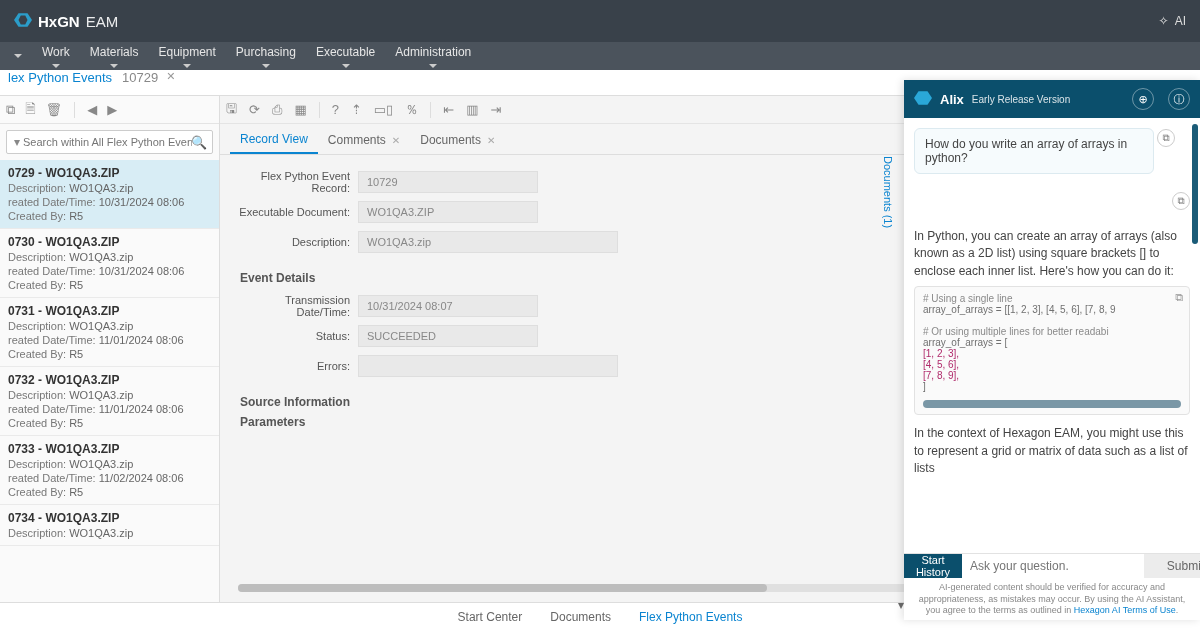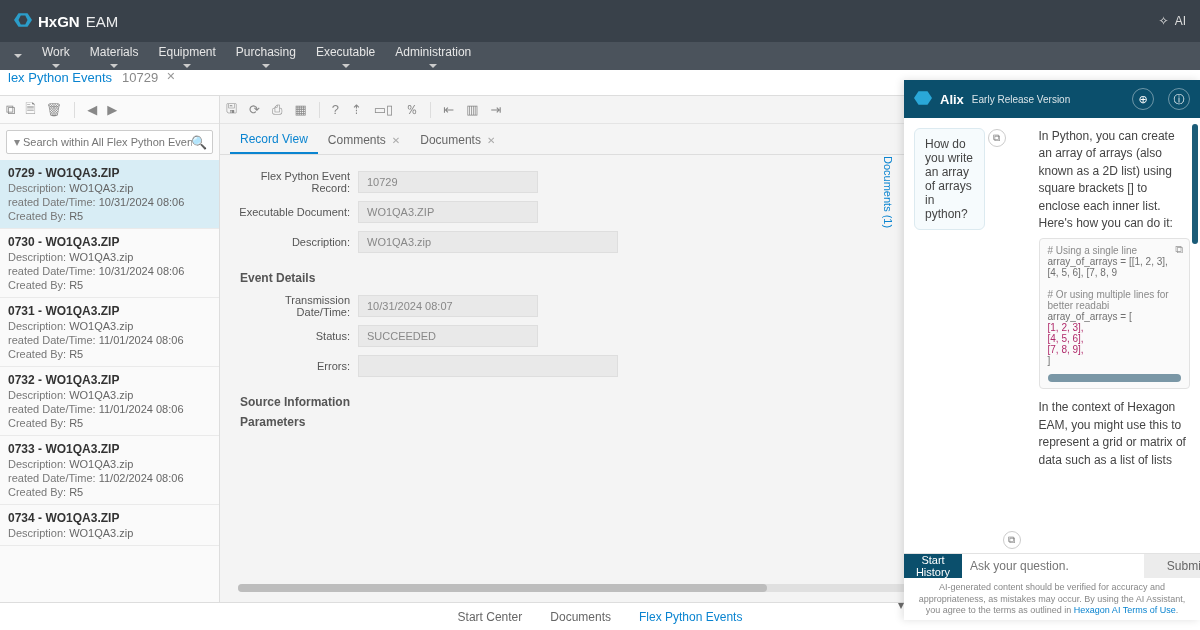--- a/index.html
+++ b/index.html
@@ -72,21 +72,21 @@
   .bottomtabs .bt { color:#666; cursor:pointer;}
   .bottomtabs .bt.active { color:#0a84d0;}
 
   
   .alix { position:absolute; top:80px; right:0; width:296px; height:540px; background:#fff; box-shadow:-2px 0 8px rgba(0,0,0,.12); display:flex; flex-direction:column; font-size:12px;}
   .alix-head { background:#0b4f6c; color:#fff; height:38px; display:flex; align-items:center; padding:0 10px; gap:8px;}
   .alix-head .aname { font-weight:600; font-size:13px;}
   .alix-head .aver { font-size:10px; opacity:.85;}
   .alix-head .hbtn { margin-left:auto; width:22px; height:22px; border:1px solid rgba(255,255,255,.4); border-radius:50%; display:flex; align-items:center; justify-content:center; font-size:11px; cursor:pointer;}
   .alix-head .hbtn + .hbtn { margin-left:6px;}
-  .alix-body { flex:1; overflow:auto; padding:10px 10px 4px 10px; display:flex; flex-direction:row; gap:18px; position:relative;}
+  .alix-body { flex:1; overflow:auto; padding:10px 10px 4px 10px; display:flex; flex-direction:column; gap:18px; position:relative;}
   .bubble { border:1px solid #dceaf0; border-radius:6px; padding:8px 10px; font-size:12px; color:#444; background:#f6fbfd;}
   .bubble.user { align-self:flex-start; max-width:240px; position:relative;}
   .copybtn { position:absolute; right:-22px; top:0; width:18px; height:18px; border-radius:50%; border:1px solid #ccc; display:flex; align-items:center; justify-content:center; font-size:10px; color:#777; background:#fff;}
   .bubble.ai { background:#fff; border:none; padding:0;}
   .ai-text { font-size:12px; color:#444; line-height:1.45;}
   .codebox { border:1px solid #e2e2e2; border-radius:4px; margin-top:6px; padding:6px 8px; font-family:Menlo,Consolas,monospace; font-size:10px; color:#707070; position:relative; background:#fafafa;}
   .codebox .cm { color:#8a8a8a;}
   .codebox .br { color:#b02a6b;}
   .codebox .copy2 { position:absolute; right:6px; top:4px; font-size:11px; color:#999;}
   .hscroll { height:8px; background:#7a97a6; border-radius:4px; margin-top:8px; position:relative;}

